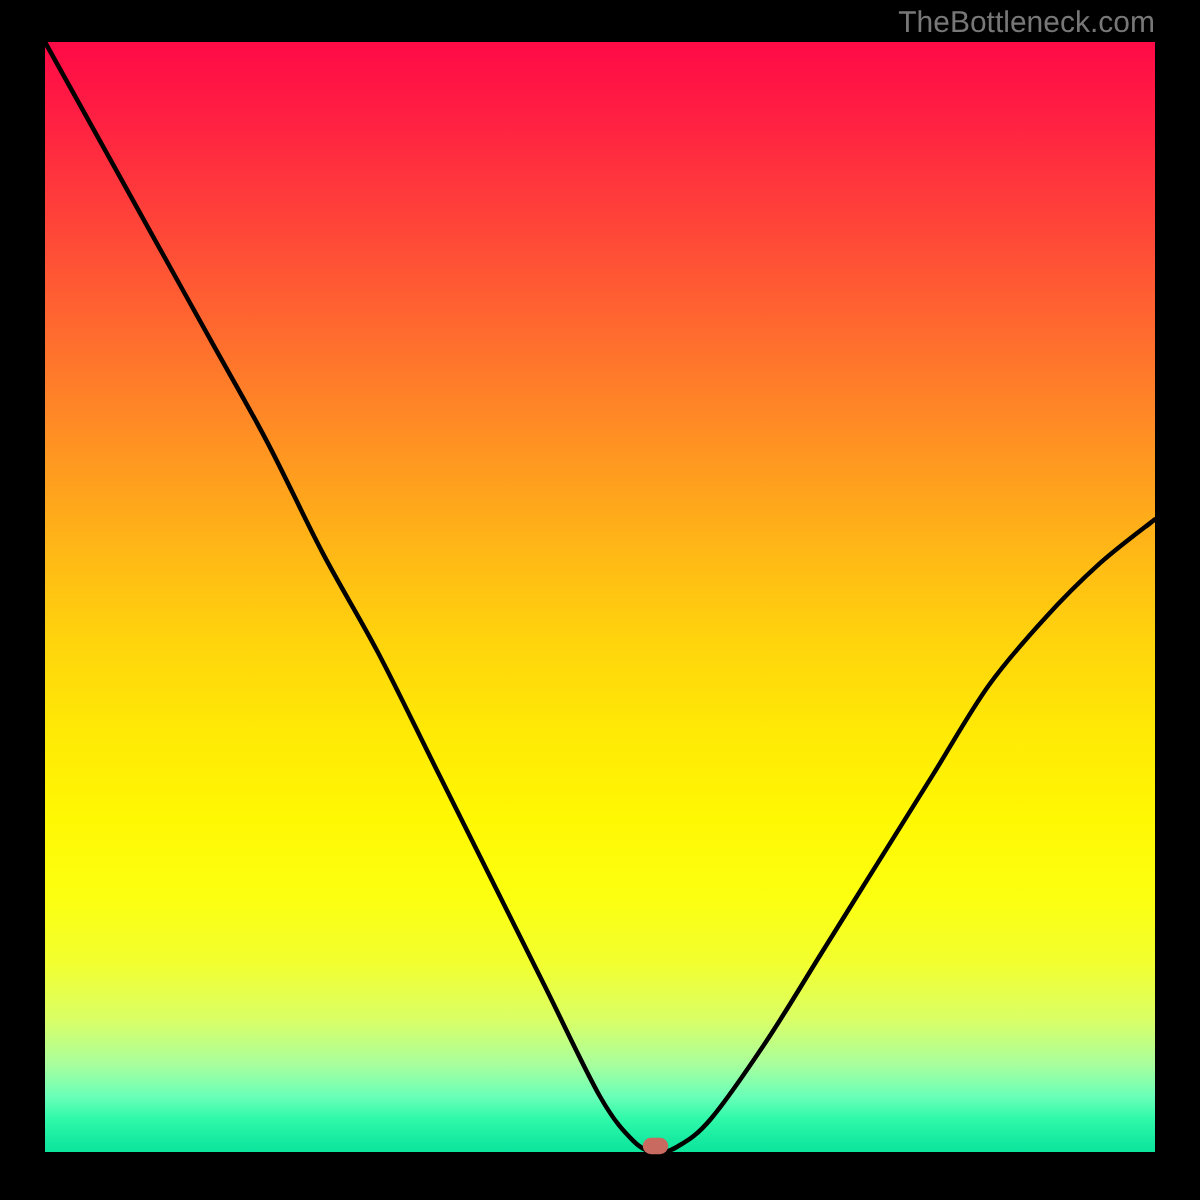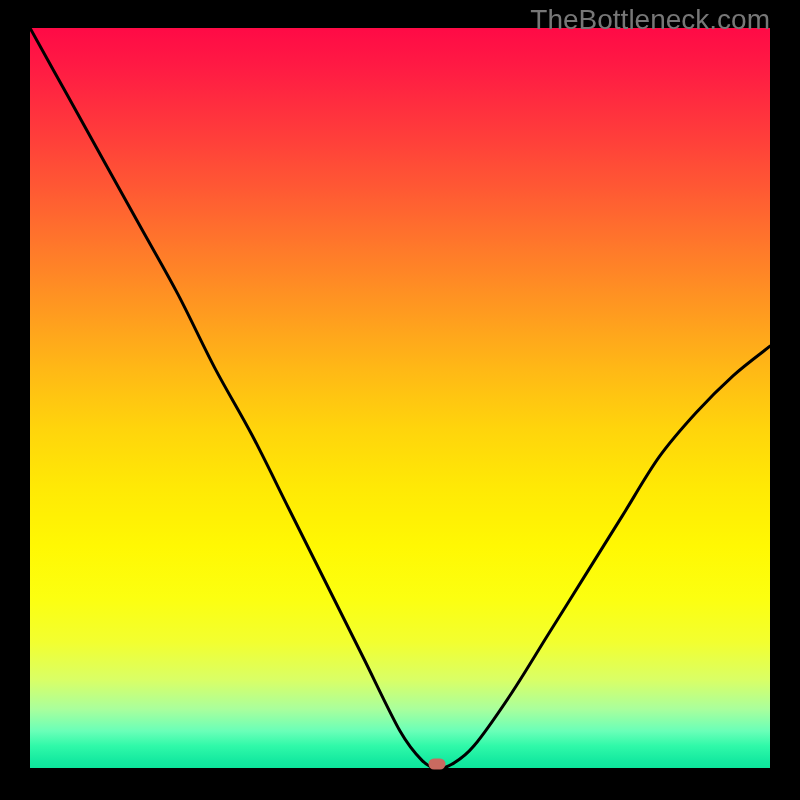--- a/index.html
+++ b/index.html
@@ -14,21 +14,21 @@
   .container {
     position: relative;
     width: 800px;
     height: 800px;
   }
   .watermark {
     position: absolute;
     top: 4px;
     right: 30px;
     color: #777;
-    font-size: 28px;
+    font-size: 20px;
     z-index: 10;
   }
   .plot-area {
     position: absolute;
     left: 30px;
     top: 28px;
     width: 740px;
     height: 740px;
     background: linear-gradient(to bottom,
       #ff0a46 0%,

